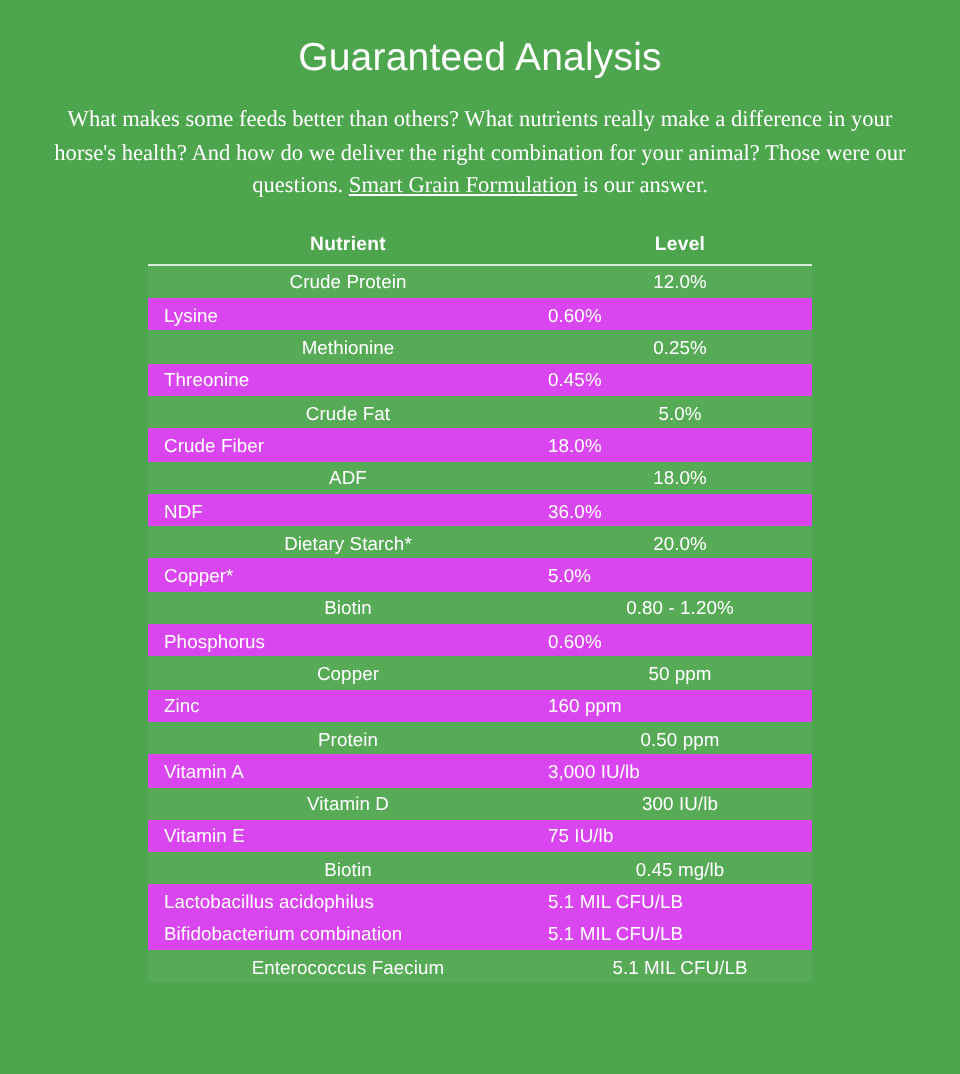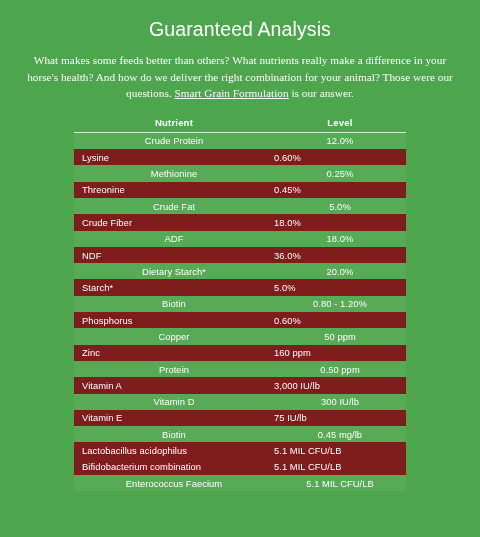--- a/index.html
+++ b/index.html
@@ -77,21 +77,21 @@
     font-size: 9.4px;
     color: #ffffff;
     height: 16.3px;
     padding: 0 0 0 8px;
     vertical-align: middle;
     letter-spacing: 0.05px;
     white-space: nowrap;
     overflow: hidden;
   }
   table.analysis tbody tr.odd  td { background: #57ab56; text-align: center; }
-  table.analysis tbody tr.even td { background: #7f1d1d; margin-left: 28px; }
+  table.analysis tbody tr.even td { background: #d946ef; margin-left: 28px; }
 </style>
 </head>
 <body>
 
 <div class="page">
 
   <h1 class="page-title">Guaranteed Analysis</h1>
 
   <p class="intro"><span>What makes some feeds better than others? What nutrients really make a difference in your horse's health? And how do we deliver the right combination for your animal? Those were our questions. </span><span class="link">Smart Grain Formulation</span><span> is our answer.</span></p>
 
@@ -138,21 +138,21 @@
           </tr>
           <tr class="even">
             <td>NDF</td>
             <td>36.0%</td>
           </tr>
           <tr class="odd">
             <td>Dietary Starch*</td>
             <td>20.0%</td>
           </tr>
           <tr class="even">
-            <td>Starch*</td>
+            <td>Copper*</td>
             <td>5.0%</td>
           </tr>
           <tr class="odd">
             <td>Biotin</td>
             <td>0.80 - 1.20%</td>
           </tr>
           <tr class="even">
             <td>Phosphorus</td>
             <td>0.60%</td>
           </tr>

